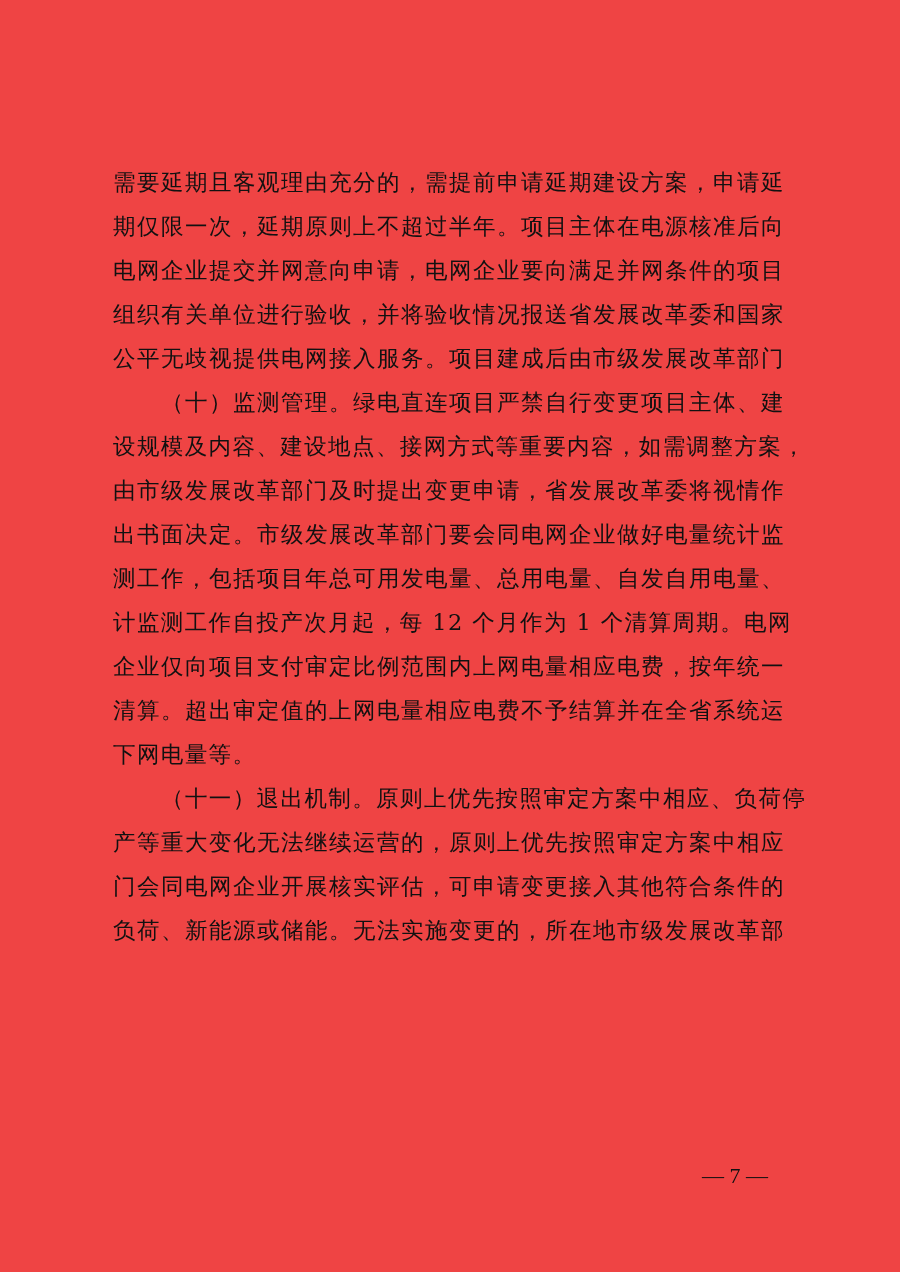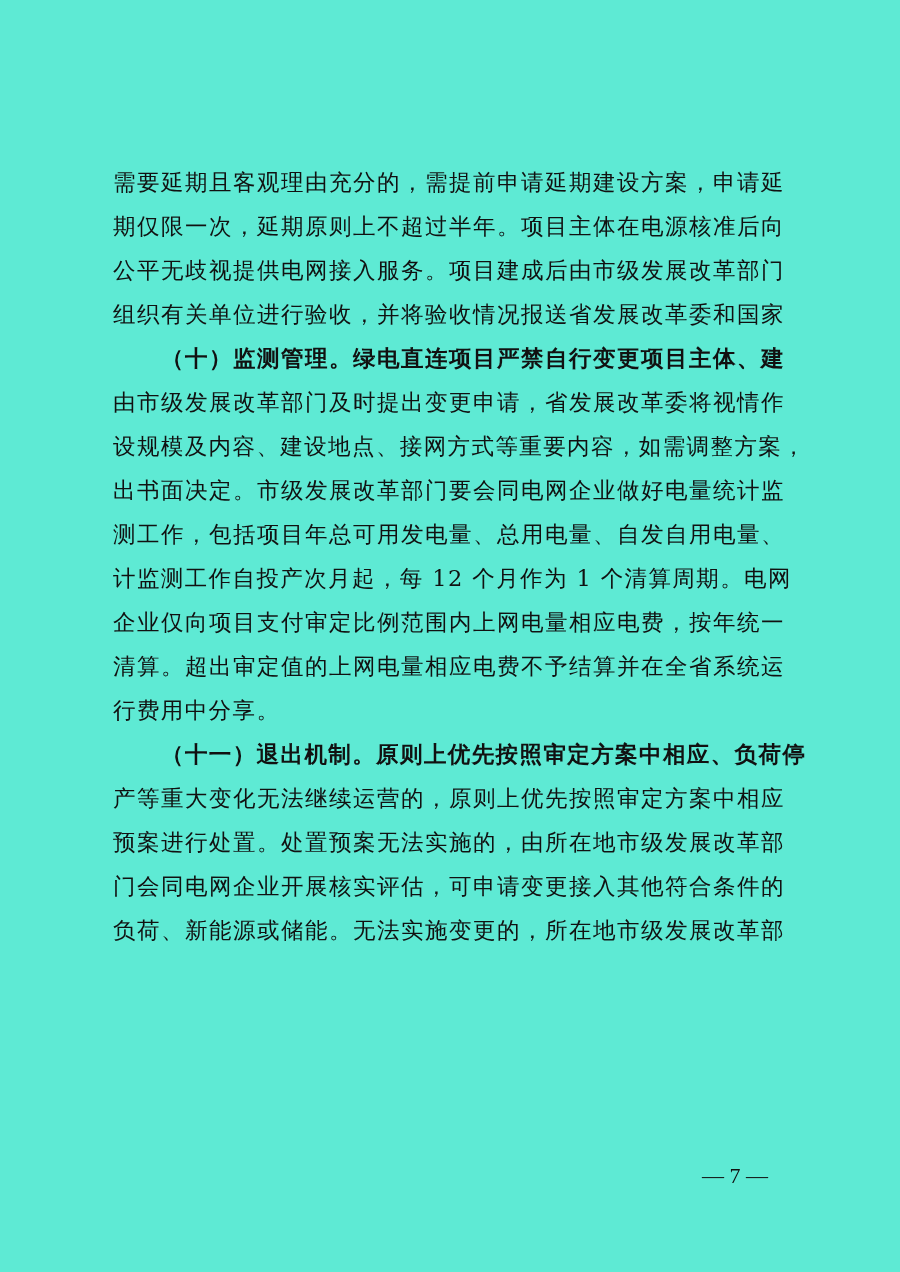--- a/index.html
+++ b/index.html
@@ -14,21 +14,21 @@
       overflow: hidden;
       font-family: "DejaVu Serif", "Liberation Serif", serif;
       color: #111111;
     }
     .page {
       position: absolute;
       left: 0;
       top: 0;
       width: 900px;
       height: 1272px;
-      background: #5eead4;
+      background: #ef4444;
     }
     .body-text {
       position: absolute;
       left: 113px;
       top: 160px;
       width: 672px;
     }
     .line {
       display: block;
       height: 44px;
@@ -39,21 +39,20 @@
       text-align: justify;
       text-align-last: justify;
       width: 672px;
     }
     .line.last {
       text-align-last: left;
     }
     .line.indent {
       padding-left: 48px;
       width: 624px;
-      font-weight: bold;
     }
     .page-number {
       position: absolute;
       left: 690px;
       top: 1160px;
       width: 90px;
       height: 32px;
       line-height: 32px;
       font-size: 22px;
       text-align: center;
@@ -61,31 +60,31 @@
       font-family: "Liberation Serif", "DejaVu Serif", serif;
     }
   </style>
 </head>
 <body>
 
 <div class="page">
   <div class="body-text">
     <span class="line">需要延期且客观理由充分的，需提前申请延期建设方案，申请延</span>
     <span class="line">期仅限一次，延期原则上不超过半年。项目主体在电源核准后向</span>
+    <span class="line">电网企业提交并网意向申请，电网企业要向满足并网条件的项目</span>
+    <span class="line">组织有关单位进行验收，并将验收情况报送省发展改革委和国家</span>
     <span class="line">公平无歧视提供电网接入服务。项目建成后由市级发展改革部门</span>
-    <span class="line">组织有关单位进行验收，并将验收情况报送省发展改革委和国家</span>
     <span class="line indent">（十）监测管理。绿电直连项目严禁自行变更项目主体、建</span>
+    <span class="line">设规模及内容、建设地点、接网方式等重要内容，如需调整方案，</span>
     <span class="line">由市级发展改革部门及时提出变更申请，省发展改革委将视情作</span>
-    <span class="line">设规模及内容、建设地点、接网方式等重要内容，如需调整方案，</span>
     <span class="line">出书面决定。市级发展改革部门要会同电网企业做好电量统计监</span>
     <span class="line">测工作，包括项目年总可用发电量、总用电量、自发自用电量、</span>
     <span class="line">计监测工作自投产次月起，每 12 个月作为 1 个清算周期。电网</span>
     <span class="line">企业仅向项目支付审定比例范围内上网电量相应电费，按年统一</span>
     <span class="line">清算。超出审定值的上网电量相应电费不予结算并在全省系统运</span>
-    <span class="line last">行费用中分享。</span>
+    <span class="line last">下网电量等。</span>
     <span class="line indent">（十一）退出机制。原则上优先按照审定方案中相应、负荷停</span>
     <span class="line">产等重大变化无法继续运营的，原则上优先按照审定方案中相应</span>
-    <span class="line">预案进行处置。处置预案无法实施的，由所在地市级发展改革部</span>
     <span class="line">门会同电网企业开展核实评估，可申请变更接入其他符合条件的</span>
     <span class="line">负荷、新能源或储能。无法实施变更的，所在地市级发展改革部</span>
   </div>
   <div class="page-number">— 7 —</div>
 </div>
 
 </body></html>

